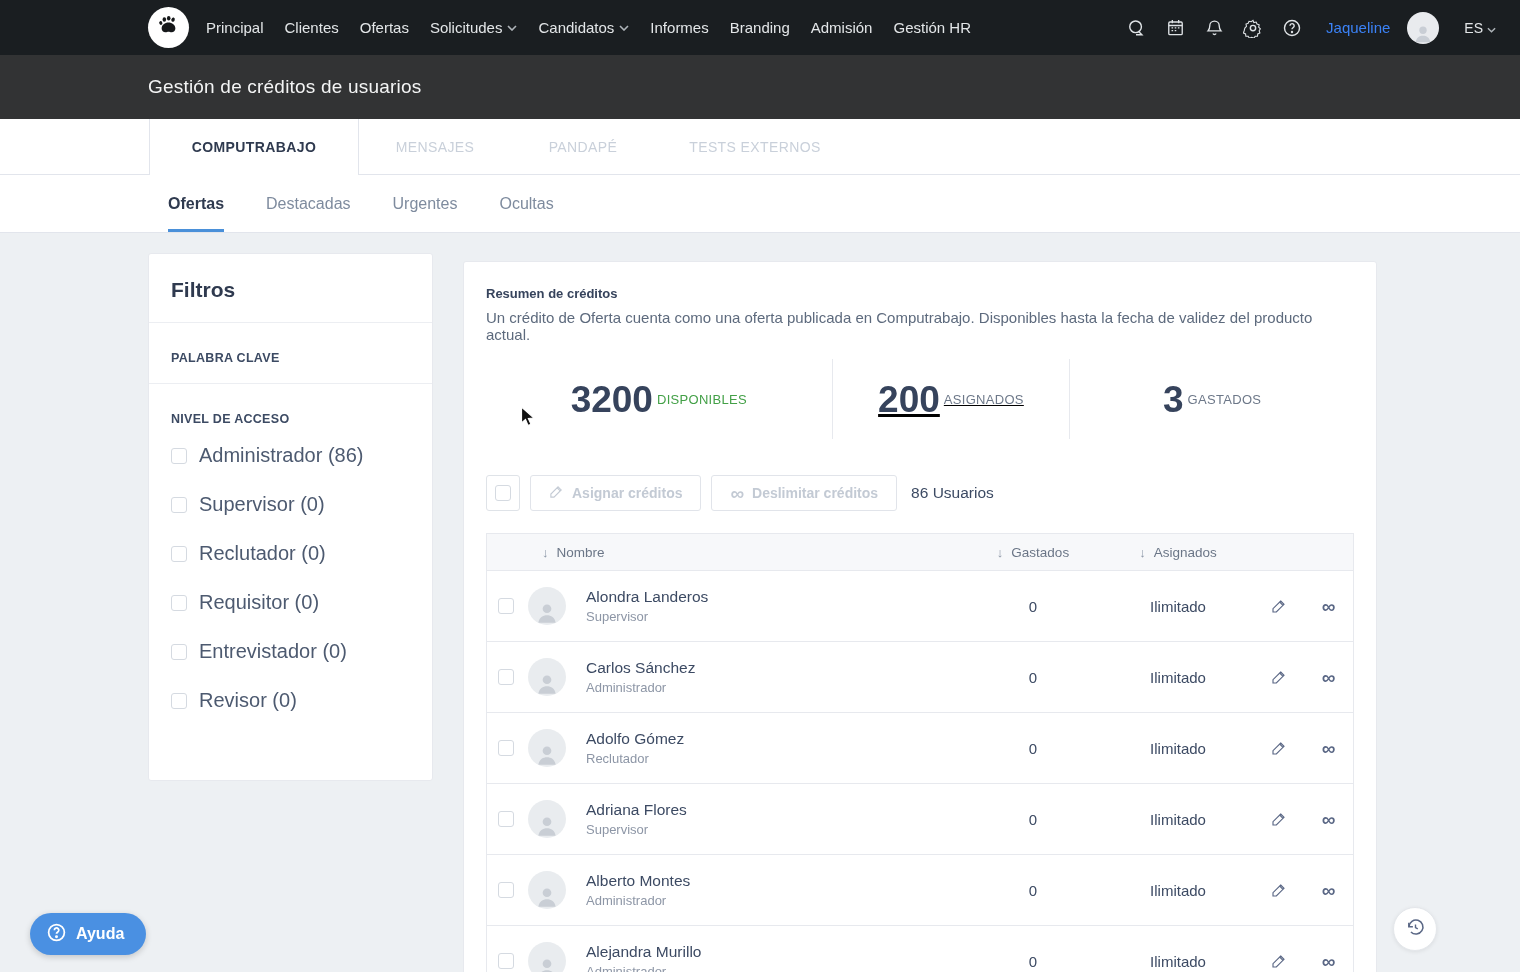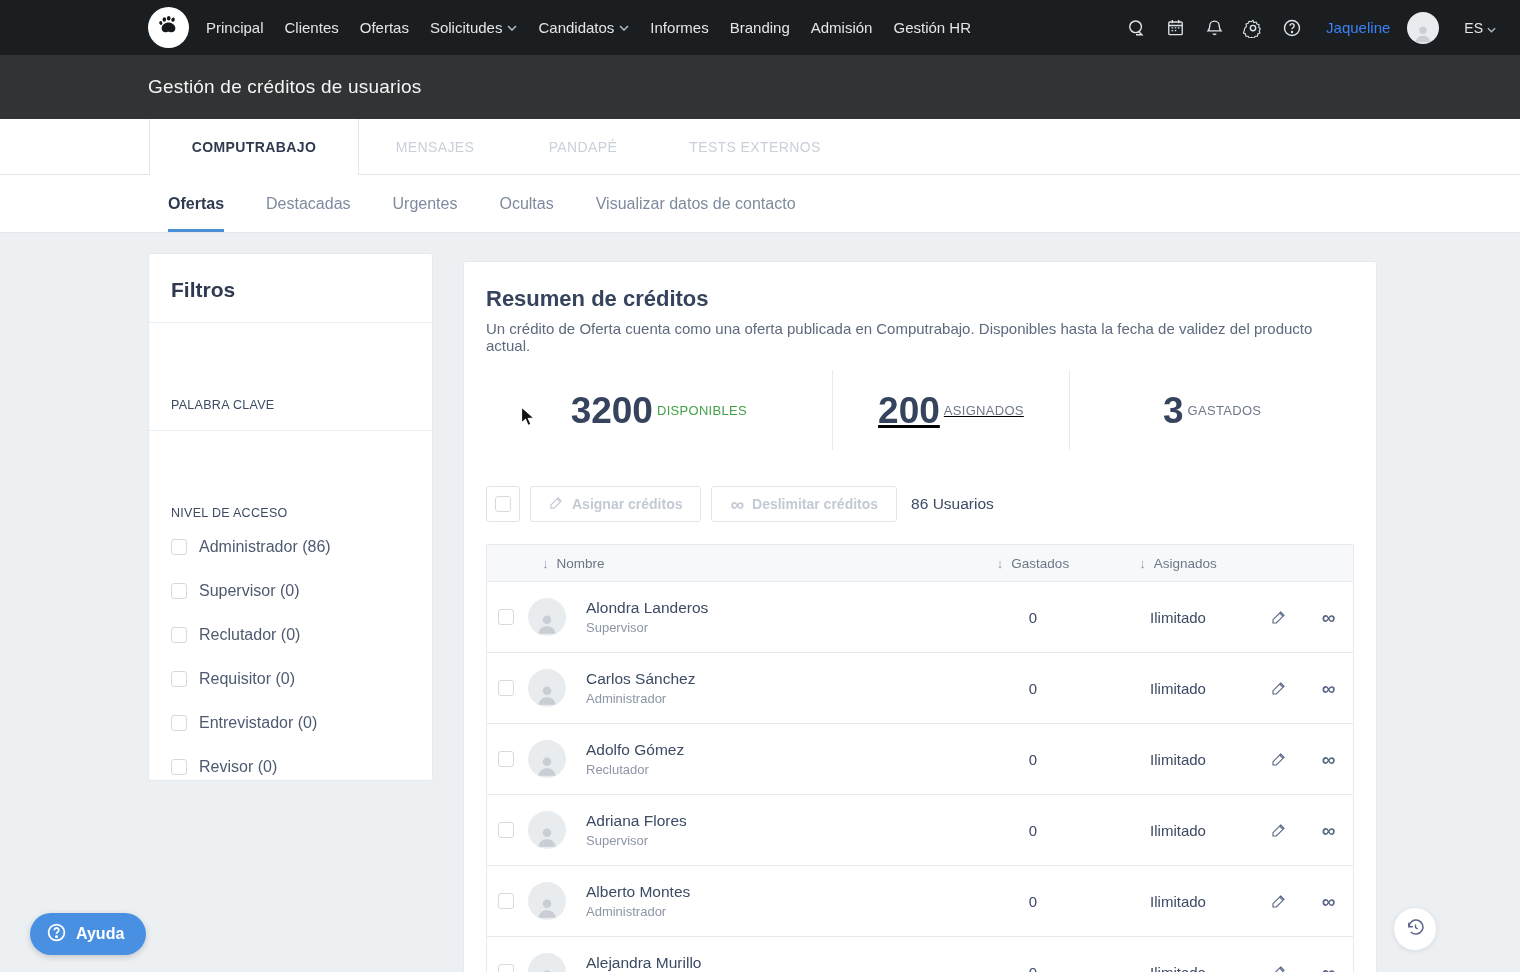--- a/index.html
+++ b/index.html
@@ -37,31 +37,31 @@
   
   .content { position:relative; height:calc(972px - 55px - 64px - 56px - 58px); }
   .card { background:#fff; border:1px solid #e7e9ee; border-radius:3px; position:absolute; }
   .filter-card { left:148px; top:20px; width:285px; height:528px; }
   .main-card  { left:463px; top:28px; width:914px; height:780px; padding:0 22px; }
 
   
   .filter-title { font-size:21px; font-weight:bold; color:#2f3a4f; padding:24px 0 20px 22px; }
   .filter-divider { border-top:1px solid #eceef2; }
   .filter-section { padding:28px 22px 0 22px; }
-  .filter-label { font-size:12.5px; font-weight:normal; color:#3c4a63; letter-spacing:.3px; margin-bottom:18px;margin-top:47px; }
+  .filter-label { font-size:12.5px; font-weight:bold; color:#3c4a63; letter-spacing:.3px; margin-bottom:18px; }
   .search-wrap { position:relative; margin-bottom:30px; }
   .search-input { width:100%; height:35px; border:1px solid #dfe3e8; border-radius:4px; padding:0 32px 0 12px; font-size:14.5px; font-style:italic; color:#566074; font-family:"Liberation Sans",sans-serif; outline:none; }
   .search-input::placeholder { color:#9aa3b2; }
   .search-icon { position:absolute; right:10px; top:8px; color:#a7aebc; }
   .check-row { display:flex; align-items:center; gap:12px; margin-bottom:26px; cursor:pointer; }
   .checkbox { width:16px; height:16px; border:1.5px solid #d5dae1; border-radius:3px; background:#fff; flex:0 0 auto; }
-  .check-label { font-size:16px; color:#4d5a70;text-align:right; }
-
-  
-  .summary-title { font-size:22px; font-weight:bold; color:#36435c; padding-top:24px; }
+  .check-label { font-size:20px; color:#4d5a70;text-align:right; }
+
+  
+  .summary-title { font-size:13px; font-weight:bold; color:#36435c; padding-top:24px; }
   .summary-desc { font-size:15px; color:#5d6a7d; margin-top:8px; }
   .stats { display:flex; margin-top:16px; height:80px; }
   .stat { display:flex; flex-direction:row; align-items:center; justify-content:center; gap:4px; }
   .stat-1 { width:346px; } .stat-2 { width:239px; border-left:1px solid #e7e9ee; border-right:1px solid #e7e9ee;text-decoration:underline; } .stat-3 { width:284px; }
   .stat-value { font-size:37px; font-weight:bold; color:#36435c; line-height:1; }
   .stat-label { font-size:13px; color:#6d7889; letter-spacing:.3px; }
   .stat-label.green { color:#43a047; }
 
   
   .actions { display:flex; align-items:center; gap:10px; margin-top:36px; }
@@ -223,23 +223,20 @@
     </div>
   <div class="subtab">
       <span>Destacadas</span>
     </div>
   <div class="subtab">
       <span>Urgentes</span>
     </div>
   <div class="subtab">
       <span>Ocultas</span>
     </div>
-  <div class="subtab">
-      <span>Visualizar datos de contacto</span>
-    </div>
 </div>
 
 <div class="content">
 
   <aside class="card filter-card">
     <div class="filter-title">Filtros</div>
     <div class="filter-divider"></div>
     <div class="filter-section">
       <div class="filter-label">PALABRA CLAVE</div>
     </div>

